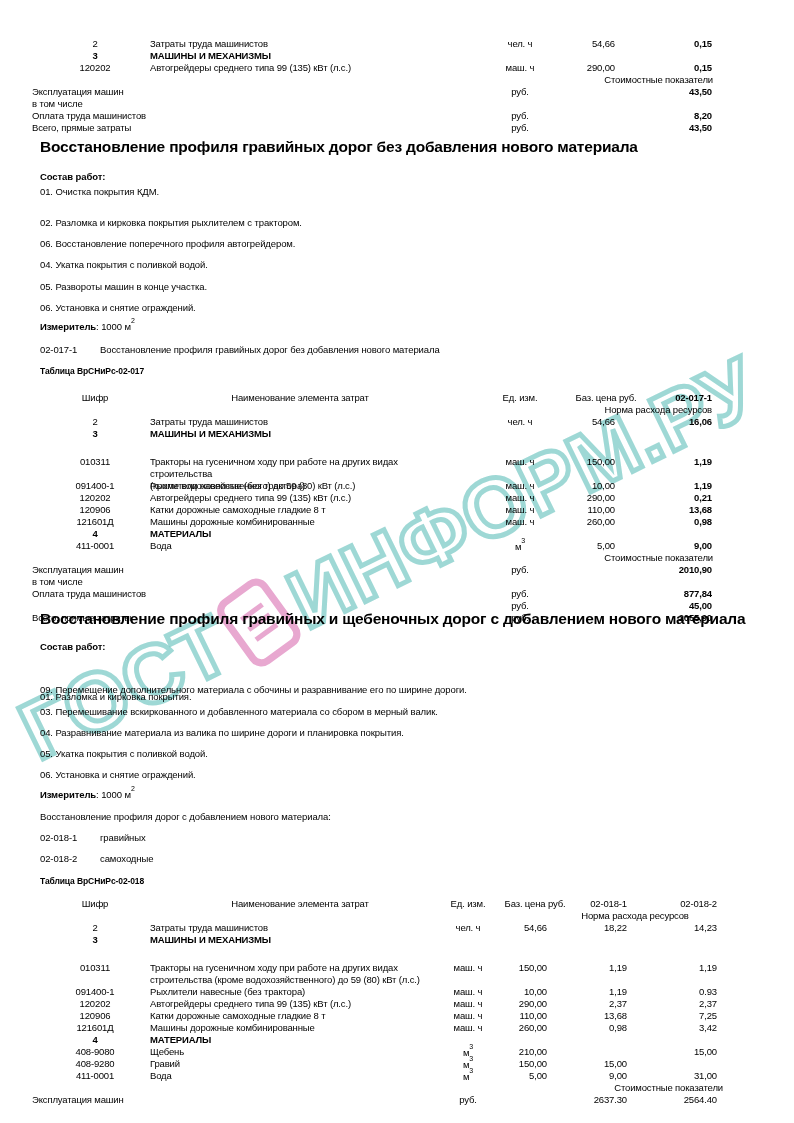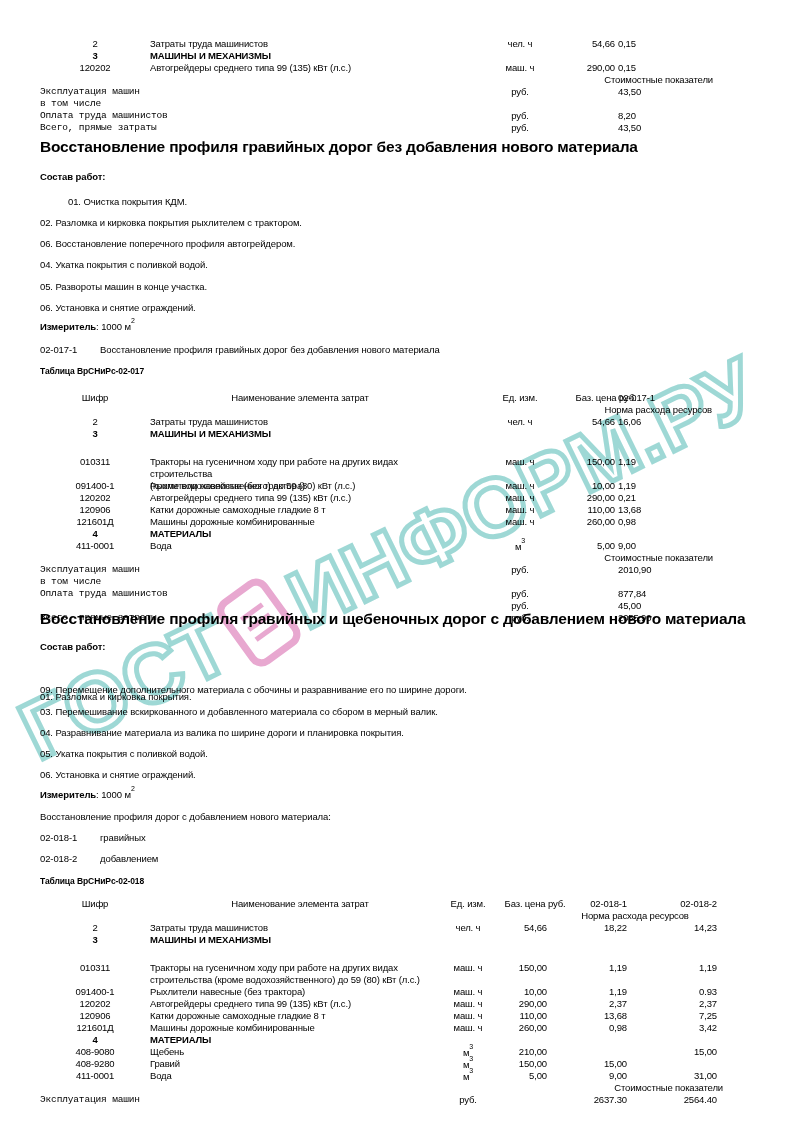--- a/index.html
+++ b/index.html
@@ -13,24 +13,24 @@
   .code-num{display:inline-block;width:60px;}
   sup{font-size:7px;position:relative;top:-3px;}
 
   .rows{position:absolute;left:0;width:794px;z-index:2;}
   .row{position:relative;height:12px;}
   .row.tall{height:24px;margin-top:16px;}
   .cell{position:absolute;top:0;white-space:nowrap;letter-spacing:-0.15px;}
   .cc{left:40px;width:110px;text-align:center;}
   .cn{left:150px;width:300px;white-space:pre-line;line-height:12px;}
   .ch{left:150px;width:300px;text-align:center;}
-  .cl{left:40px;width:380px;font-family:Liberation Mono, monospace;}
+  .cl{left:32px;width:380px;}
   .u1{left:478px;width:84px;text-align:center;}
   .p1{left:543px;width:72px;text-align:right;}
-  .a1{left:618px;width:94px;text-align:left;}
+  .a1{left:618px;width:94px;text-align:right;font-weight:bold;}
   .ph1{left:556px;width:100px;text-align:center;}
   .nc1{left:545px;width:167px;text-align:right;}
   .sc1{left:555px;width:158px;text-align:right;}
   .u2{left:428px;width:80px;text-align:center;}
   .p2{left:483px;width:64px;text-align:right;}
   .a2{left:553px;width:74px;text-align:right;}
   .b2{left:643px;width:74px;text-align:right;}
   .ph2{left:483px;width:104px;text-align:center;}
   .nc2{left:545px;width:180px;text-align:center;}
   .sc2{left:558px;width:165px;text-align:right;}
@@ -95,21 +95,21 @@
       <div class="row">
         <div class="cell cl">Всего, прямые затраты</div>
         <div class="cell u1">руб.</div>
         <div class="cell a1">43,50</div>
       </div>
     </div>
 
   <h1 class="h1" style="top:138px">Восстановление профиля гравийных дорог без добавления нового материала</h1>
   <div class="ln bold" style="top:171px">Состав работ:</div>
   <div id="works1">
-      <div class="ln" style="top: 196px; margin-left: 28px;">01. Очистка покрытия КДМ.</div>
+      <div class="ln" style="top: 186px;">01. Очистка покрытия КДМ.</div>
       <div class="ln" style="top: 217px;">02. Разломка и кирковка покрытия рыхлителем с трактором.</div>
       <div class="ln" style="top: 238px;">06. Восстановление поперечного профиля автогрейдером.</div>
       <div class="ln" style="top: 259px;">04. Укатка покрытия с поливкой водой.</div>
       <div class="ln" style="top: 281px;">05. Развороты машин в конце участка.</div>
       <div class="ln" style="top: 302px;">06. Установка и снятие ограждений.</div>
     </div>
 
   <div class="ln" style="top:320px"><span class="bold">Измеритель</span><span>: 1000 м</span><sup>2</sup></div>
 
   <div class="ln" style="top:344px"><span class="code-num">02-017-1</span><span>Восстановление профиля гравийных дорог без добавления нового материала</span></div>
@@ -219,21 +219,21 @@
       <div class="ln" style="top: 706px;">03. Перемешивание вскиркованного и добавленного материала со сбором в мерный валик.</div>
       <div class="ln" style="top: 727px;">04. Разравнивание материала из валика по ширине дороги и планировка покрытия.</div>
       <div class="ln" style="top: 748px;">05. Укатка покрытия с поливкой водой.</div>
       <div class="ln" style="top: 769px;">06. Установка и снятие ограждений.</div>
     </div>
 
   <div class="ln" style="top:788px"><span class="bold">Измеритель</span><span>: 1000 м</span><sup>2</sup></div>
 
   <div class="ln" style="top:811px">Восстановление профиля дорог с добавлением нового материала:</div>
   <div class="ln" style="top:832px"><span class="code-num">02-018-1</span><span>гравийных</span></div>
-  <div class="ln" style="top:853px"><span class="code-num">02-018-2</span><span>добавлением</span></div>
+  <div class="ln" style="top:853px"><span class="code-num">02-018-2</span><span>самоходные</span></div>
 
   <div class="ln tbl-label" style="top:876px">Таблица ВрСНиРс-02-018</div>
   <div id="table2" class="rows" style="top:898px">
       <div class="row">
         <div class="cell cc">Шифр</div>
         <div class="cell ch">Наименование элемента затрат</div>
         <div class="cell u2">Ед. изм.</div>
         <div class="cell ph2">Баз. цена руб.</div>
         <div class="cell a2">02-018-1</div>
         <div class="cell b2">02-018-2</div>

